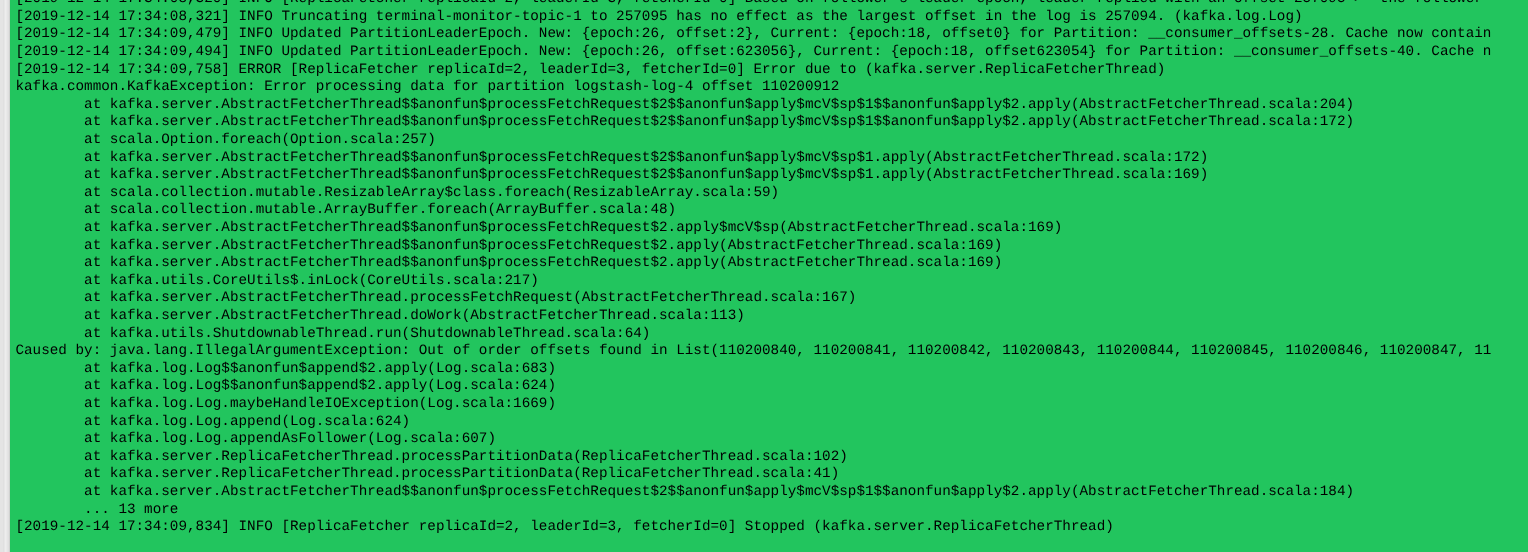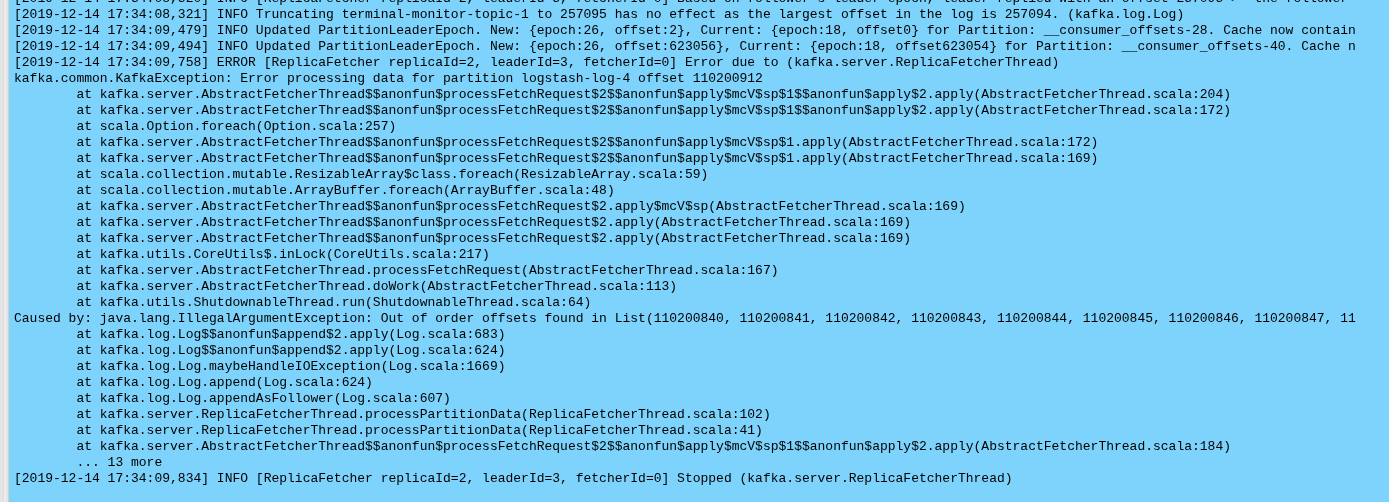--- a/index.html
+++ b/index.html
@@ -72,21 +72,21 @@
   }
   .lvl-info   { color: #000000; }
   .lvl-error  { color: #000000; }
   .lvl-trace  { color: #000000; }
   .lvl-cause  { color: #000000; }
   .lvl-exc    { color: #000000; }
 </style>
 </head>
 <body>
 
-<div id="log-pane" style="background: #7dd3fc;">
+<div id="log-pane" style="background: #22c55e;">
 
   <div id="left-gutter" style="background: rgb(228, 228, 228);">
     <div id="left-gutter-inner"></div>
   </div>
 
   <ul id="log-lines" style="font-size: 13px; line-height: 16px; color: rgb(0, 0, 0);"><li class="lvl-info">[2019-12-14 17:34:08,320] INFO [ReplicaFetcher replicaId=2, leaderId=3, fetcherId=0] Based on follower's leader epoch, leader replied with an offset 257095 &gt;= the follower</li><li class="lvl-info">[2019-12-14 17:34:08,321] INFO Truncating terminal-monitor-topic-1 to 257095 has no effect as the largest offset in the log is 257094. (kafka.log.Log)</li><li class="lvl-info">[2019-12-14 17:34:09,479] INFO Updated PartitionLeaderEpoch. New: {epoch:26, offset:2}, Current: {epoch:18, offset0} for Partition: __consumer_offsets-28. Cache now contain</li><li class="lvl-info">[2019-12-14 17:34:09,494] INFO Updated PartitionLeaderEpoch. New: {epoch:26, offset:623056}, Current: {epoch:18, offset623054} for Partition: __consumer_offsets-40. Cache n</li><li class="lvl-error">[2019-12-14 17:34:09,758] ERROR [ReplicaFetcher replicaId=2, leaderId=3, fetcherId=0] Error due to (kafka.server.ReplicaFetcherThread)</li><li class="lvl-exc">kafka.common.KafkaException: Error processing data for partition logstash-log-4 offset 110200912</li><li class="lvl-trace">        at kafka.server.AbstractFetcherThread$$anonfun$processFetchRequest$2$$anonfun$apply$mcV$sp$1$$anonfun$apply$2.apply(AbstractFetcherThread.scala:204)</li><li class="lvl-trace">        at kafka.server.AbstractFetcherThread$$anonfun$processFetchRequest$2$$anonfun$apply$mcV$sp$1$$anonfun$apply$2.apply(AbstractFetcherThread.scala:172)</li><li class="lvl-trace">        at scala.Option.foreach(Option.scala:257)</li><li class="lvl-trace">        at kafka.server.AbstractFetcherThread$$anonfun$processFetchRequest$2$$anonfun$apply$mcV$sp$1.apply(AbstractFetcherThread.scala:172)</li><li class="lvl-trace">        at kafka.server.AbstractFetcherThread$$anonfun$processFetchRequest$2$$anonfun$apply$mcV$sp$1.apply(AbstractFetcherThread.scala:169)</li><li class="lvl-trace">        at scala.collection.mutable.ResizableArray$class.foreach(ResizableArray.scala:59)</li><li class="lvl-trace">        at scala.collection.mutable.ArrayBuffer.foreach(ArrayBuffer.scala:48)</li><li class="lvl-trace">        at kafka.server.AbstractFetcherThread$$anonfun$processFetchRequest$2.apply$mcV$sp(AbstractFetcherThread.scala:169)</li><li class="lvl-trace">        at kafka.server.AbstractFetcherThread$$anonfun$processFetchRequest$2.apply(AbstractFetcherThread.scala:169)</li><li class="lvl-trace">        at kafka.server.AbstractFetcherThread$$anonfun$processFetchRequest$2.apply(AbstractFetcherThread.scala:169)</li><li class="lvl-trace">        at kafka.utils.CoreUtils$.inLock(CoreUtils.scala:217)</li><li class="lvl-trace">        at kafka.server.AbstractFetcherThread.processFetchRequest(AbstractFetcherThread.scala:167)</li><li class="lvl-trace">        at kafka.server.AbstractFetcherThread.doWork(AbstractFetcherThread.scala:113)</li><li class="lvl-trace">        at kafka.utils.ShutdownableThread.run(ShutdownableThread.scala:64)</li><li class="lvl-cause">Caused by: java.lang.IllegalArgumentException: Out of order offsets found in List(110200840, 110200841, 110200842, 110200843, 110200844, 110200845, 110200846, 110200847, 11</li><li class="lvl-trace">        at kafka.log.Log$$anonfun$append$2.apply(Log.scala:683)</li><li class="lvl-trace">        at kafka.log.Log$$anonfun$append$2.apply(Log.scala:624)</li><li class="lvl-trace">        at kafka.log.Log.maybeHandleIOException(Log.scala:1669)</li><li class="lvl-trace">        at kafka.log.Log.append(Log.scala:624)</li><li class="lvl-trace">        at kafka.log.Log.appendAsFollower(Log.scala:607)</li><li class="lvl-trace">        at kafka.server.ReplicaFetcherThread.processPartitionData(ReplicaFetcherThread.scala:102)</li><li class="lvl-trace">        at kafka.server.ReplicaFetcherThread.processPartitionData(ReplicaFetcherThread.scala:41)</li><li class="lvl-trace">        at kafka.server.AbstractFetcherThread$$anonfun$processFetchRequest$2$$anonfun$apply$mcV$sp$1$$anonfun$apply$2.apply(AbstractFetcherThread.scala:184)</li><li class="lvl-trace">        ... 13 more</li><li class="lvl-info">[2019-12-14 17:34:09,834] INFO [ReplicaFetcher replicaId=2, leaderId=3, fetcherId=0] Stopped (kafka.server.ReplicaFetcherThread)</li></ul>
 
 </div>
 
 </body></html>

